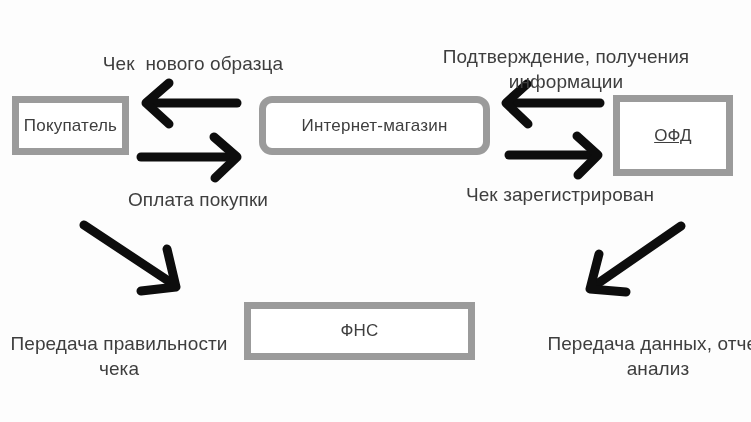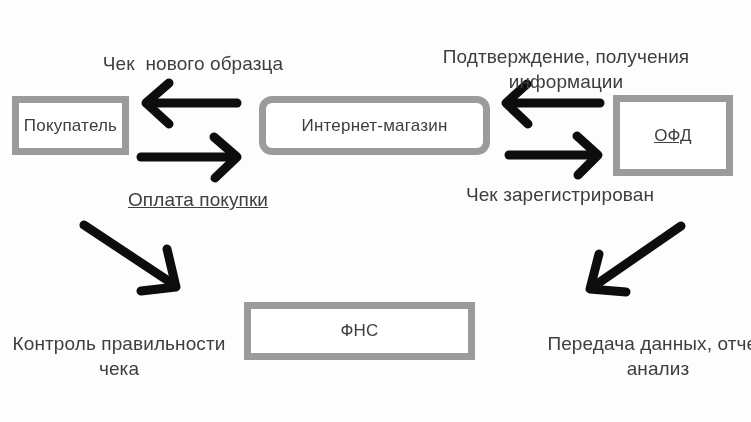--- a/index.html
+++ b/index.html
@@ -48,21 +48,21 @@
   .node-fns   { left: 244px; top: 302px; width: 231px; height: 58px; }
   .edge-label {
     position: absolute;
     font-size: 19px;
     line-height: 25px;
     text-align: center;
     white-space: pre-wrap;
     letter-spacing: 0.1px;
   }
   .label-check-new        { left: 93px;  top: 51px;  width: 200px; }
-  .label-payment          { left: 98px;  top: 187px; width: 200px; text-decoration: underline; }
+  .label-payment          { left: 98px;  top: 187px; width: 200px; }
   .label-confirmation     { left: 440px; top: 44px;  width: 252px; }
   .label-check-registered { left: 455px; top: 182px; width: 210px; }
   .label-control          { left: 2px;   top: 331px; width: 234px; }
   .label-transfer         { left: 541px; top: 331px; width: 234px; }
 </style>
 </head>
 <body>
 
 <div class="canvas">
 
@@ -104,18 +104,18 @@
   </div>
   <div class="node node-fns">
     <span>ФНС</span>
   </div>
 
   <div class="edge-label label-check-new">Чек  нового образца</div>
   <div class="edge-label label-payment">Оплата покупки</div>
   <div class="edge-label label-confirmation">Подтверждение, получения
 информации</div>
   <div class="edge-label label-check-registered">Чек зарегистрирован</div>
-  <div class="edge-label label-control">Контроль правильности
+  <div class="edge-label label-control">Передача правильности
 чека</div>
   <div class="edge-label label-transfer">Передача данных, отчет,
 анализ</div>
 
 </div>
 
 </body></html>

